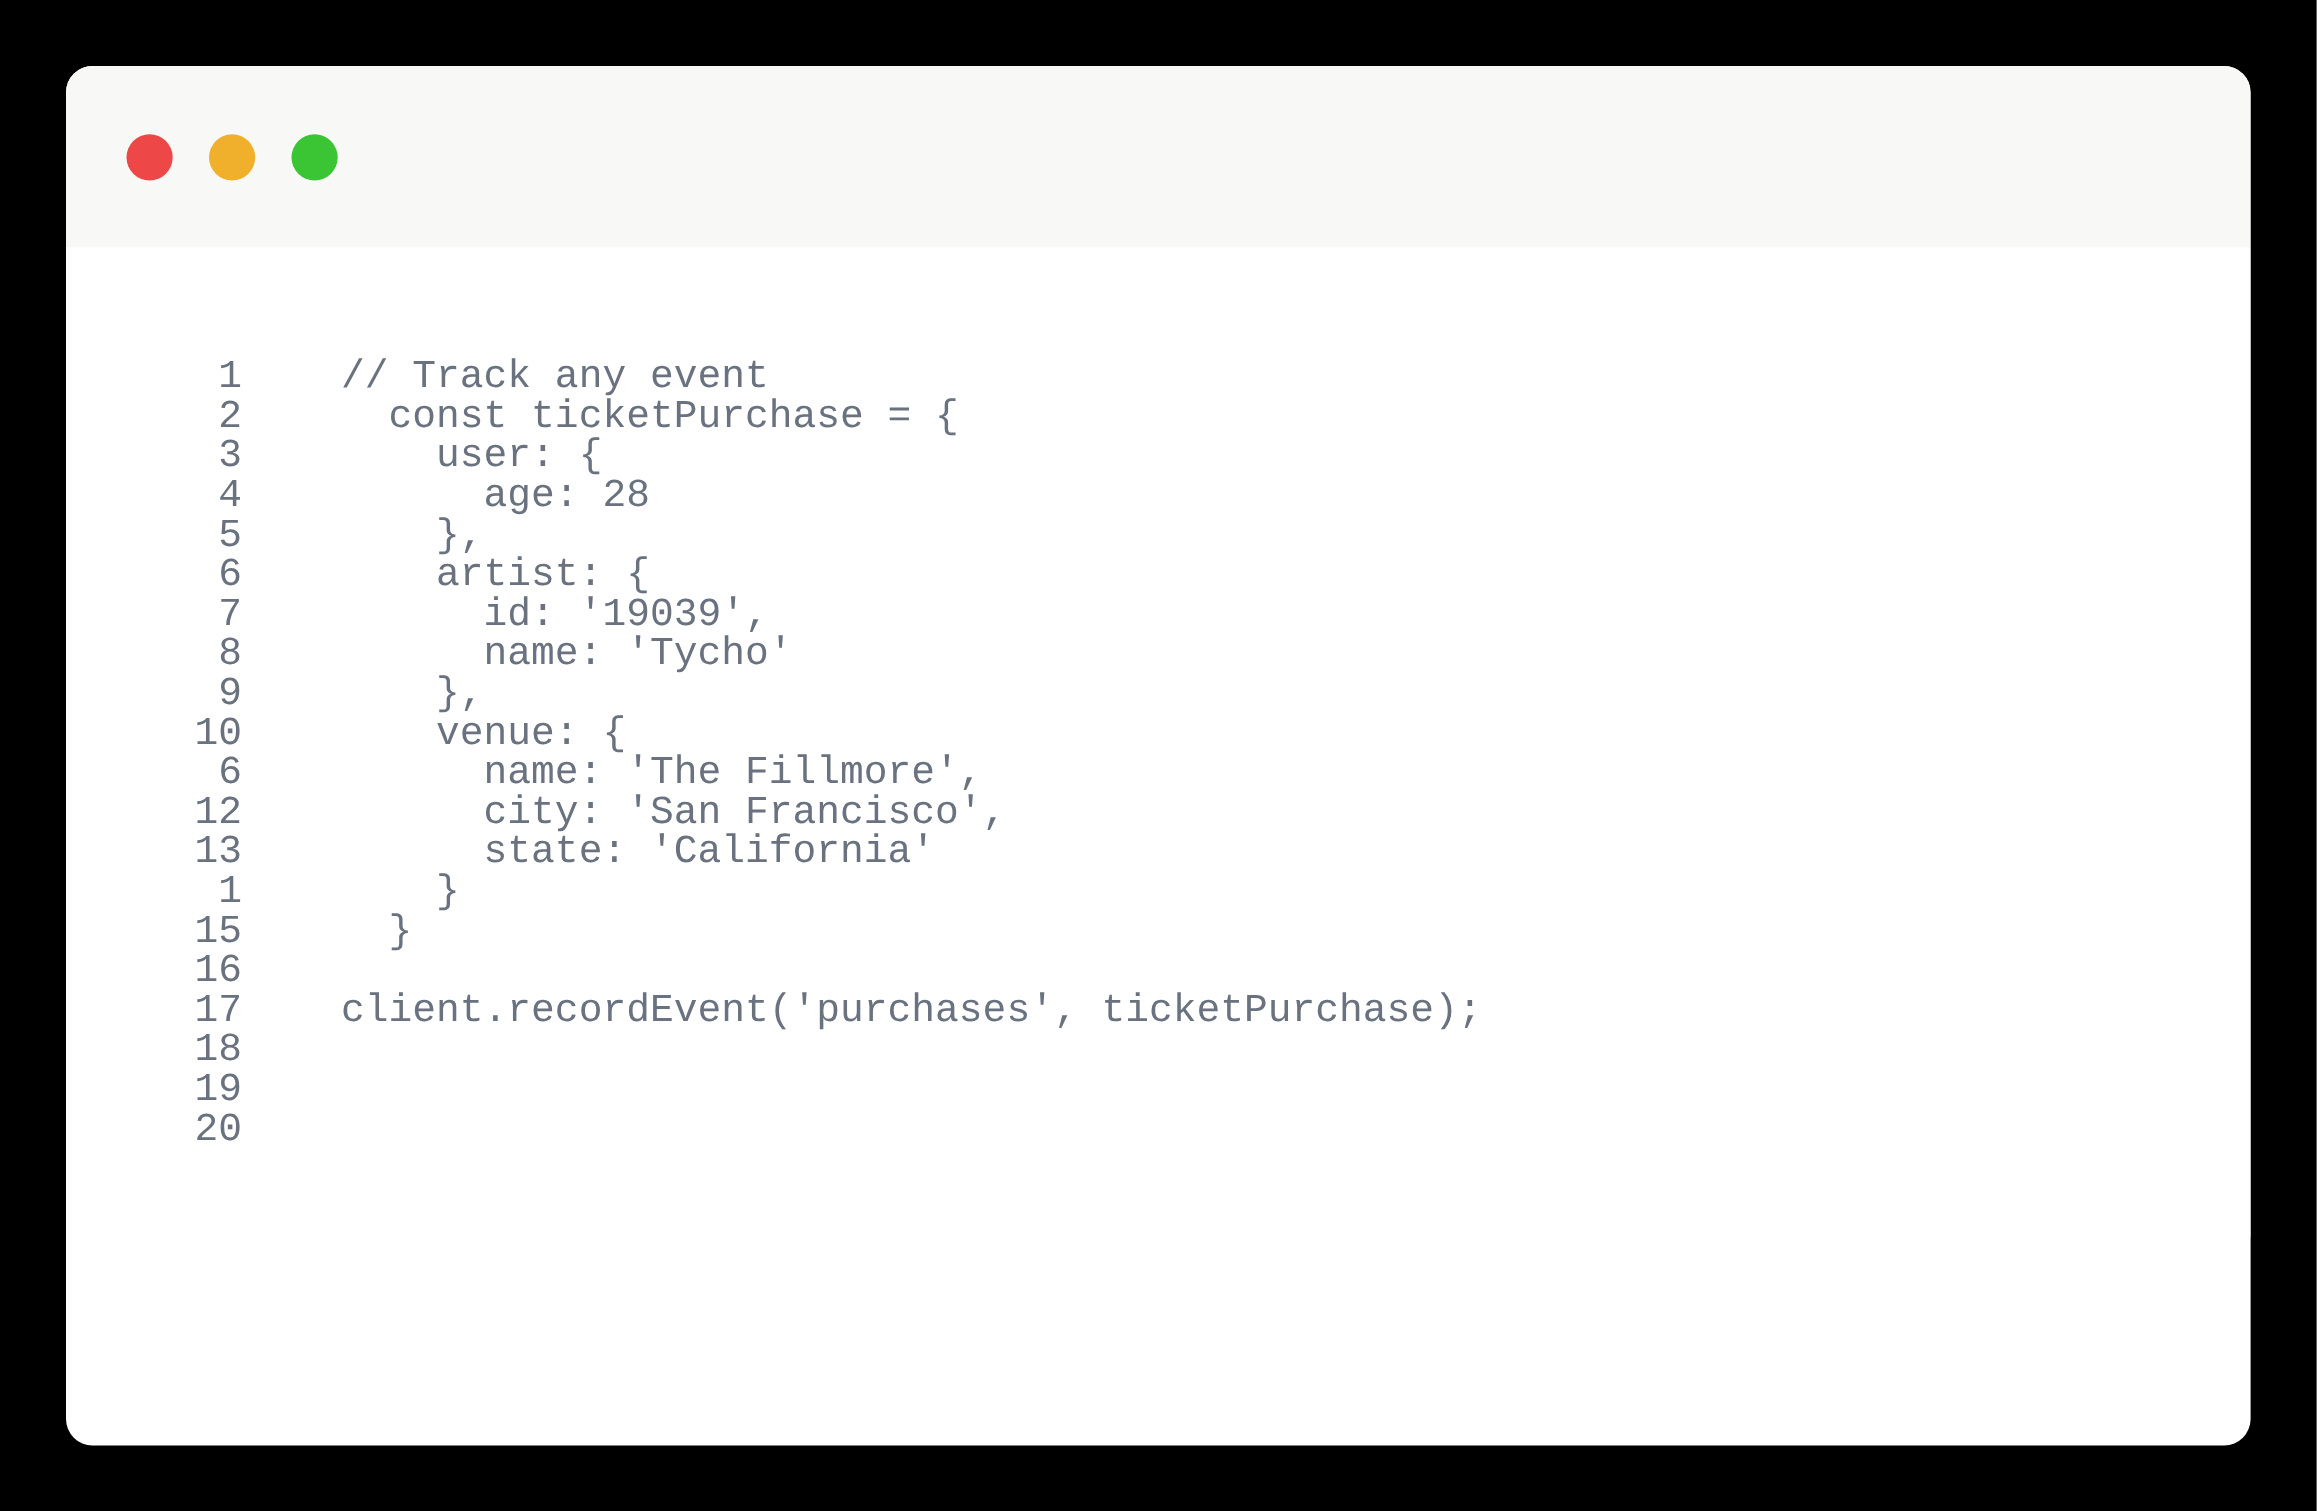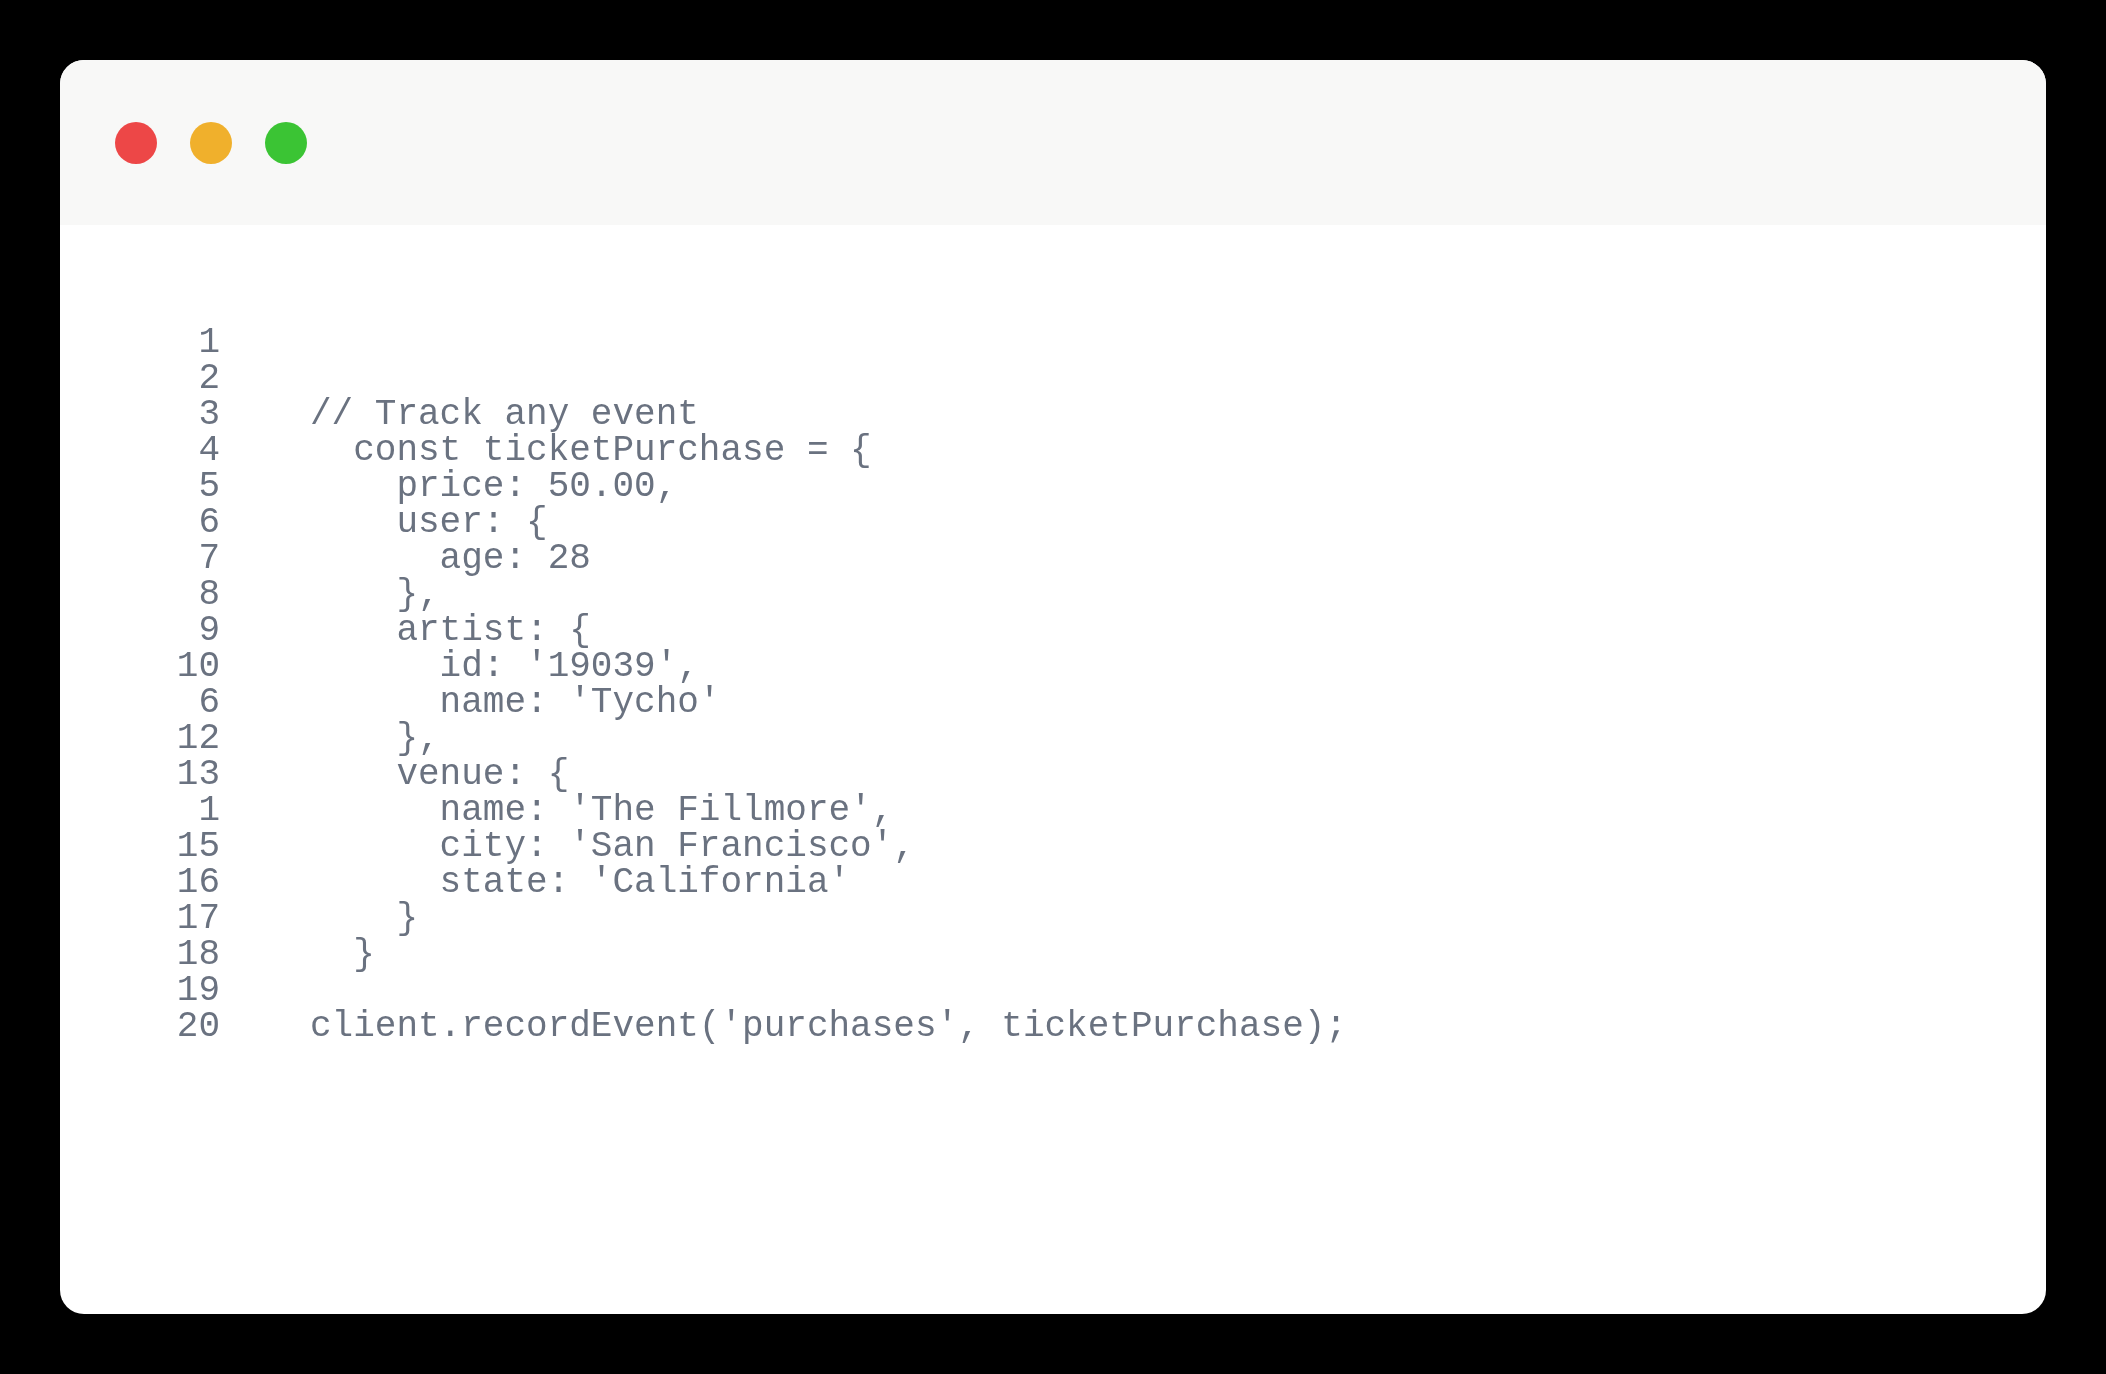--- a/index.html
+++ b/index.html
@@ -73,21 +73,20 @@
       font-size: 36px;
       line-height: 1.0;
       color: #6a7280;
       font-weight: 400;
       text-align: right;
     }
     
     .code-content {
       display: flex;
       flex-direction: column;
-      justify-content: flex-end;
     }
     
     .code-line {
       font-family: 'SF Mono', Menlo, Monaco, Consolas, 'Courier New', monospace;
       font-size: 36px;
       line-height: 1.0;
       color: #6a7280;
       font-weight: 400;
       white-space: pre;
       min-height: 36px;
@@ -121,21 +120,20 @@
       <div class="line-number">15</div>
       <div class="line-number">16</div>
       <div class="line-number">17</div>
       <div class="line-number">18</div>
       <div class="line-number">19</div>
       <div class="line-number">20</div>
     </div>
     <div class="code-content">
       <div class="code-line">// Track any event</div>
       <div class="code-line">  const ticketPurchase = {</div>
-      <div class="code-line">    price: 50.00,</div>
       <div class="code-line">    user: {</div>
       <div class="code-line">      age: 28</div>
       <div class="code-line">    },</div>
       <div class="code-line">    artist: {</div>
       <div class="code-line">      id: '19039',</div>
       <div class="code-line">      name: 'Tycho'</div>
       <div class="code-line">    },</div>
       <div class="code-line">    venue: {</div>
       <div class="code-line">      name: 'The Fillmore',</div>
       <div class="code-line">      city: 'San Francisco',</div>

